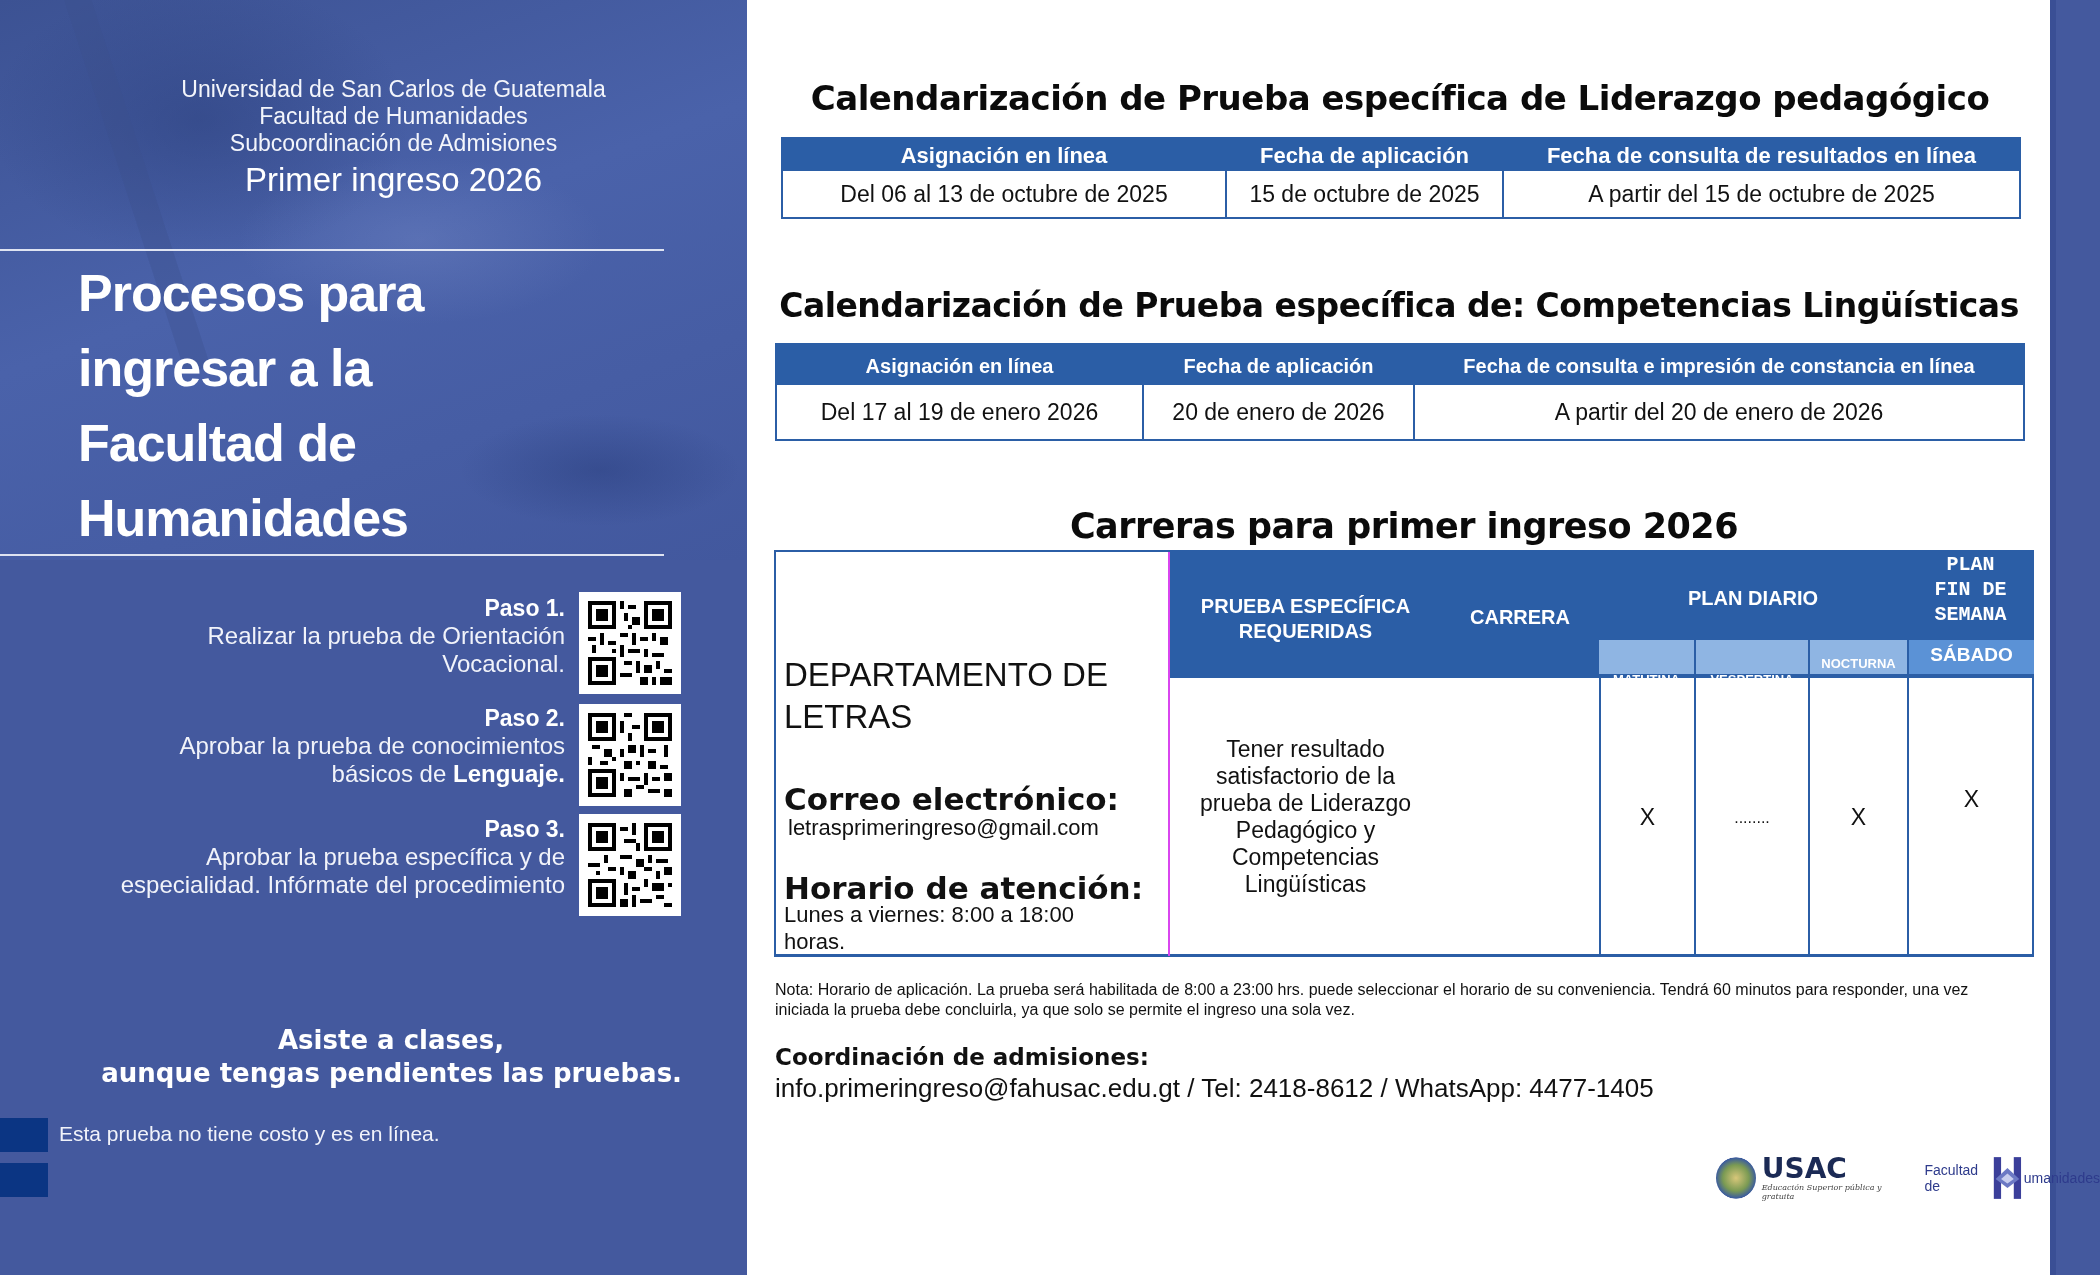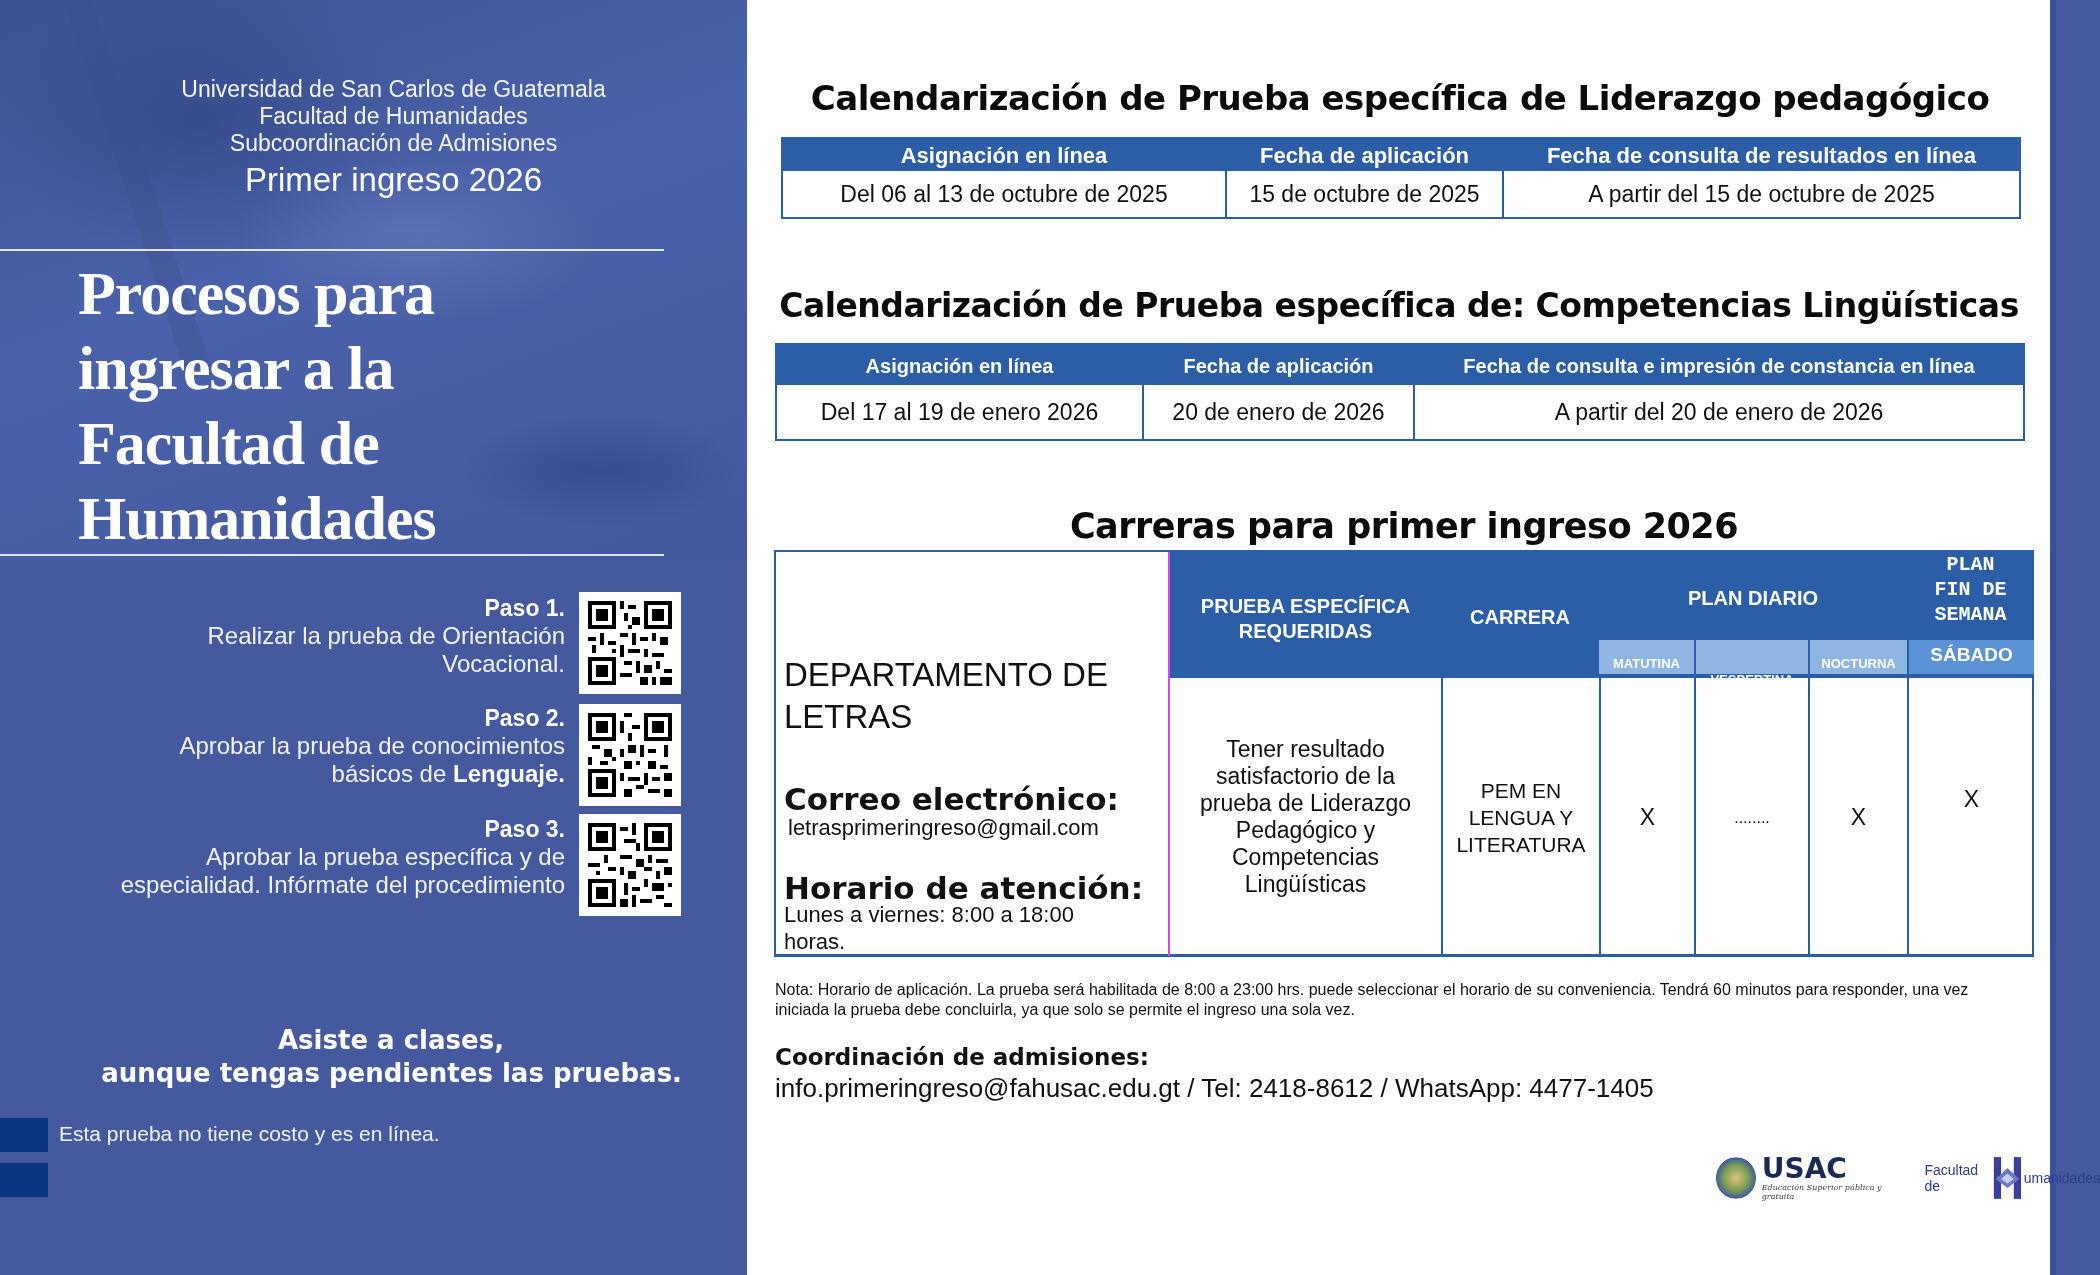--- a/index.html
+++ b/index.html
@@ -29,22 +29,22 @@
   }
   .header-line { font-size: 23px; line-height: 27px; color: #f3f5fb; }
   .header-big { font-size: 33px; line-height: 42px; margin-top: 2px; color: #fff; }
 
   .rule { position: absolute; left: 0; width: 664px; height: 2px; background: #dfe4f2; }
   .rule.top { top: 249px; }
   .rule.bot { top: 554px; }
 
   .big-title {
     position: absolute; left: 78px; top: 256px; width: 600px;
-    font-family: Liberation Serif, serif; font-weight: bold;
-    font-size: 62px; line-height: 75px; color: #fff; letter-spacing: -1px;
+    font-family: Liberation Sans, sans-serif; font-weight: bold;
+    font-size: 52px; line-height: 75px; color: #fff; letter-spacing: -1px;
   }
 
   .step {
     position: absolute; right: 182px; text-align: right;
     font-family: "Liberation Sans", sans-serif; font-size: 24px; line-height: 28px; color: #f1f3fa;
   }
   .step .step-label { font-weight: bold; font-size: 23px; color: #fff; }
   .step b { color: #fff; }
   .step1 { top: 594px; width: 560px; }
   .step2 { top: 704px; width: 600px; }
@@ -116,21 +116,21 @@
   .c-head.h-carrera { left: 665px; width: 158px; }
   .c-head.h-diario { left: 823px; width: 308px; height: 88px; }
   .c-head.h-fin { left: 1131px; width: 127px; height: 88px; }
   .c-head .txt { position: absolute; left: 0; right: 0; font-size: 20px; line-height: 25px; }
   .h-prueba .txt { top: 42px; }
   .h-carrera .txt { top: 53px; }
   .h-diario .txt { top: 34px; }
   .h-fin .txt { top: 0; font-family: Liberation Mono, monospace; }
 
   .c-sub { position: absolute; top: 88px; height: 38px; font-family: "Liberation Sans", sans-serif; font-weight: bold; color: #fff; text-align: center; border-left: 2px solid #2b5ea6; border-bottom: 4px solid #2b5ea6; }
-  .c-sub.sub-mat { left: 823px; width: 95px; background: #8fb5e3; font-size: 13px; padding-top: 16px; border-left: none; }
+  .c-sub.sub-mat { left: 823px; width: 95px; background: #8fb5e3; font-size: 13px; padding-top: 32px; border-left: none; }
   .c-sub.sub-ves { left: 918px; width: 114px; background: #8fb5e3; font-size: 13px; padding-top: 32px; }
   .c-sub.sub-noc { left: 1032px; width: 99px; background: #8fb5e3; font-size: 13px; padding-top: 16px; }
   .c-sub.sub-sab { left: 1131px; width: 127px; background: #5b92d6; font-size: 19px; padding-top: 4px; }
 
   .c-cell { position: absolute; top: 126px; height: 278px; border-left: 2px solid #2b5ea6; font-family: "Liberation Sans", sans-serif; font-size: 23px; line-height: 27px; color: #111; text-align: center; display: flex; align-items: center; justify-content: center; }
   .c-cell.cc-prueba { left: 394px; width: 271px; border-left: none; padding: 0 10px; }
   .c-cell.cc-carrera { left: 665px; width: 158px; font-size: 21px; }
   .c-cell.cc-mat { left: 823px; width: 95px; }
   .c-cell.cc-ves { left: 918px; width: 114px; font-size: 16px; }
   .c-cell.cc-noc { left: 1032px; width: 99px; }
@@ -404,21 +404,20 @@
       <div>FIN DE</div>
       <div>SEMANA</div>
     </div>
   </div>
   <div class="c-sub sub-mat">MATUTINA</div>
   <div class="c-sub sub-ves">VESPERTINA</div>
   <div class="c-sub sub-noc">NOCTURNA</div>
   <div class="c-sub sub-sab">SÁBADO</div>
 
   <div class="c-cell cc-prueba">Tener resultado satisfactorio de la prueba de Liderazgo Pedagógico y Competencias Lingüísticas</div>
-  <div class="c-cell cc-carrera">PEM EN LENGUA Y LITERATURA</div>
   <div class="c-cell cc-mat">X</div>
   <div class="c-cell cc-ves">........</div>
   <div class="c-cell cc-noc">X</div>
   <div class="c-cell cc-sab">X</div>
 </div>
 
 <div class="note">Nota: Horario de aplicación. La prueba será habilitada de 8:00 a 23:00 hrs. puede seleccionar el horario de su conveniencia. Tendrá 60 minutos para responder, una vez iniciada la prueba debe concluirla, ya que solo se permite el ingreso una sola vez.</div>
 <div class="coord-label">Coordinación de admisiones:</div>
 <div class="coord-val">info.primeringreso@fahusac.edu.gt / Tel: 2418-8612  /  WhatsApp: 4477-1405</div>
 

